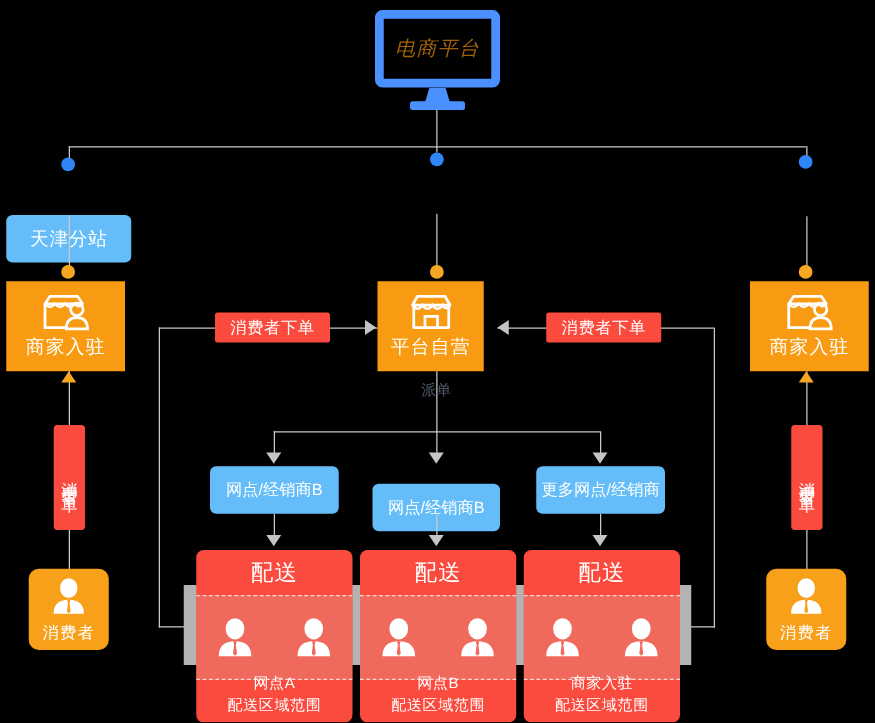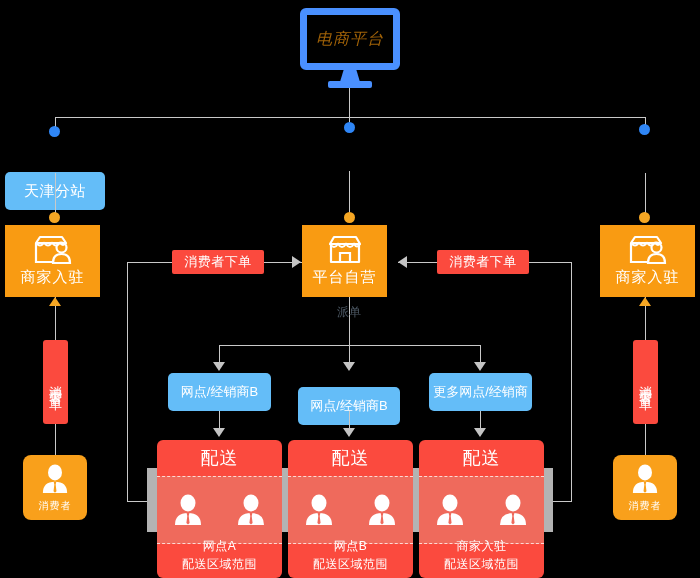--- a/index.html
+++ b/index.html
@@ -69,21 +69,21 @@
   .node-orange{
     background:#f99b12;
     flex-direction:column;
     gap:3px;
   }
   .node-orange .lbl{font-size:15px;letter-spacing:1px;}
   .node-consumer{
     background:#f9a01b;border-radius:8px;
     flex-direction:column;gap:4px;
   }
-  .node-consumer .lbl{font-size:10px;letter-spacing:1px;}
+  .node-consumer .lbl{font-size:13px;letter-spacing:1px;}
 
   .tag-red{
     position:absolute;background:#fb4a3e;color:#fff;
     display:flex;align-items:center;justify-content:center;
     font-size:13px;letter-spacing:.5px;
     border-radius:2px;
   }
   .tag-red-vert{
     position:absolute;background:#fb4a3e;color:#fff;
     display:flex;align-items:center;justify-content:center;

